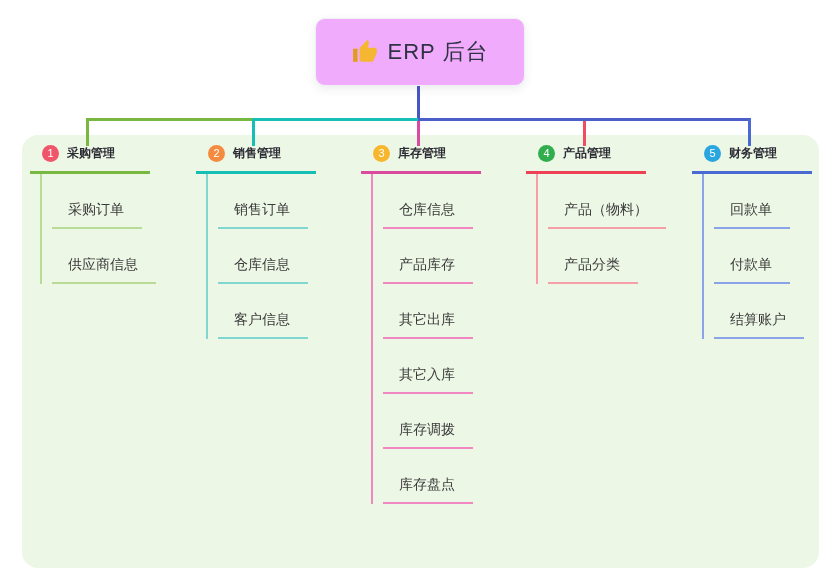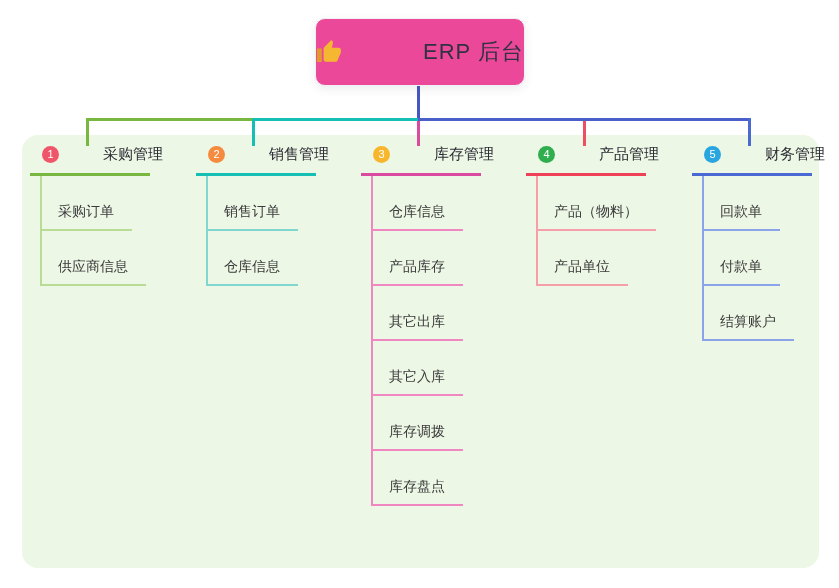--- a/index.html
+++ b/index.html
@@ -17,25 +17,25 @@
     left: 22px; top: 135px;
     width: 797px; height: 433px;
     border-radius: 16px;
   }
 
   
   .root-node {
     position: absolute;
     left: 315px; top: 18px;
     width: 208px; height: 66px;
-    background: #ec4899;
+    background: #f0abfc;
     border: 1px solid #f1f1f3;
     border-radius: 10px;
     box-shadow: 0 3px 10px rgba(60,70,90,0.10);
-    display: flex; align-items: center; justify-content: space-between;
+    display: flex; align-items: center; justify-content: center;
     gap: 10px;
     z-index: 5;
   }
   .root-label {
     font-size: 22px;
     color: #2f3243;
     font-weight: 500;
     letter-spacing: 1px;
   }
   .thumb-icon { width: 26px; height: 26px; display: inline-block; }
@@ -71,37 +71,37 @@
   .badge {
     flex: 0 0 auto;
     width: 17px; height: 17px;
     border-radius: 50%;
     background: var(--badge);
     color: #ffffff;
     font-size: 11px; line-height: 17px;
     text-align: center;
   }
   .branch-title {
-    font-size: 15px;
+    font-size: 12px;
     color: #2b2b33;
-    font-weight: 400;
+    font-weight: 700;
     white-space: nowrap;
-    margin-left: 36px;
   }
 
   .branch-items {
     list-style: none;
     margin: 0 0 0 10px;
     padding: 0;
     border-left: 2px solid var(--sub);
   }
   .item-row {
     height: 55px;
     display: flex;
     align-items: flex-end;
+    padding-left: 10px;
   }
   .item-label {
     display: inline-block;
     padding: 0 18px 8px 16px;
     border-bottom: 2px solid var(--sub);
     font-size: 14px;
     color: #3a3a3a;
     white-space: nowrap;
     cursor: pointer;
   }
@@ -153,20 +153,23 @@
       <span class="badge">2</span>
       <span class="branch-title">销售管理</span>
     </div>
     <ul class="branch-items">
         <li class="item-row">
           <span class="item-label">销售订单</span>
         </li>
         <li class="item-row">
           <span class="item-label">仓库信息</span>
         </li>
+        <li class="item-row">
+          <span class="item-label">客户信息</span>
+        </li>
       </ul>
   </div>
 
   <div class="branch branch-3" style="--badge: #f8b62d; --line: #da4a9f; --sub: #f087c1;">
     <div class="branch-header">
       <span class="badge">3</span>
       <span class="branch-title">库存管理</span>
     </div>
     <ul class="branch-items">
         <li class="item-row">
@@ -193,21 +196,21 @@
   <div class="branch branch-4" style="--badge: #30ae4e; --line: #ee4156; --sub: #f79fa8;">
     <div class="branch-header">
       <span class="badge">4</span>
       <span class="branch-title">产品管理</span>
     </div>
     <ul class="branch-items">
         <li class="item-row">
           <span class="item-label">产品（物料）</span>
         </li>
         <li class="item-row">
-          <span class="item-label">产品单位</span>
+          <span class="item-label">产品分类</span>
         </li>
       </ul>
   </div>
 
   <div class="branch branch-5" style="--badge: #29a6e0; --line: #4b69d2; --sub: #8ba3e8;">
     <div class="branch-header">
       <span class="badge">5</span>
       <span class="branch-title">财务管理</span>
     </div>
     <ul class="branch-items">

